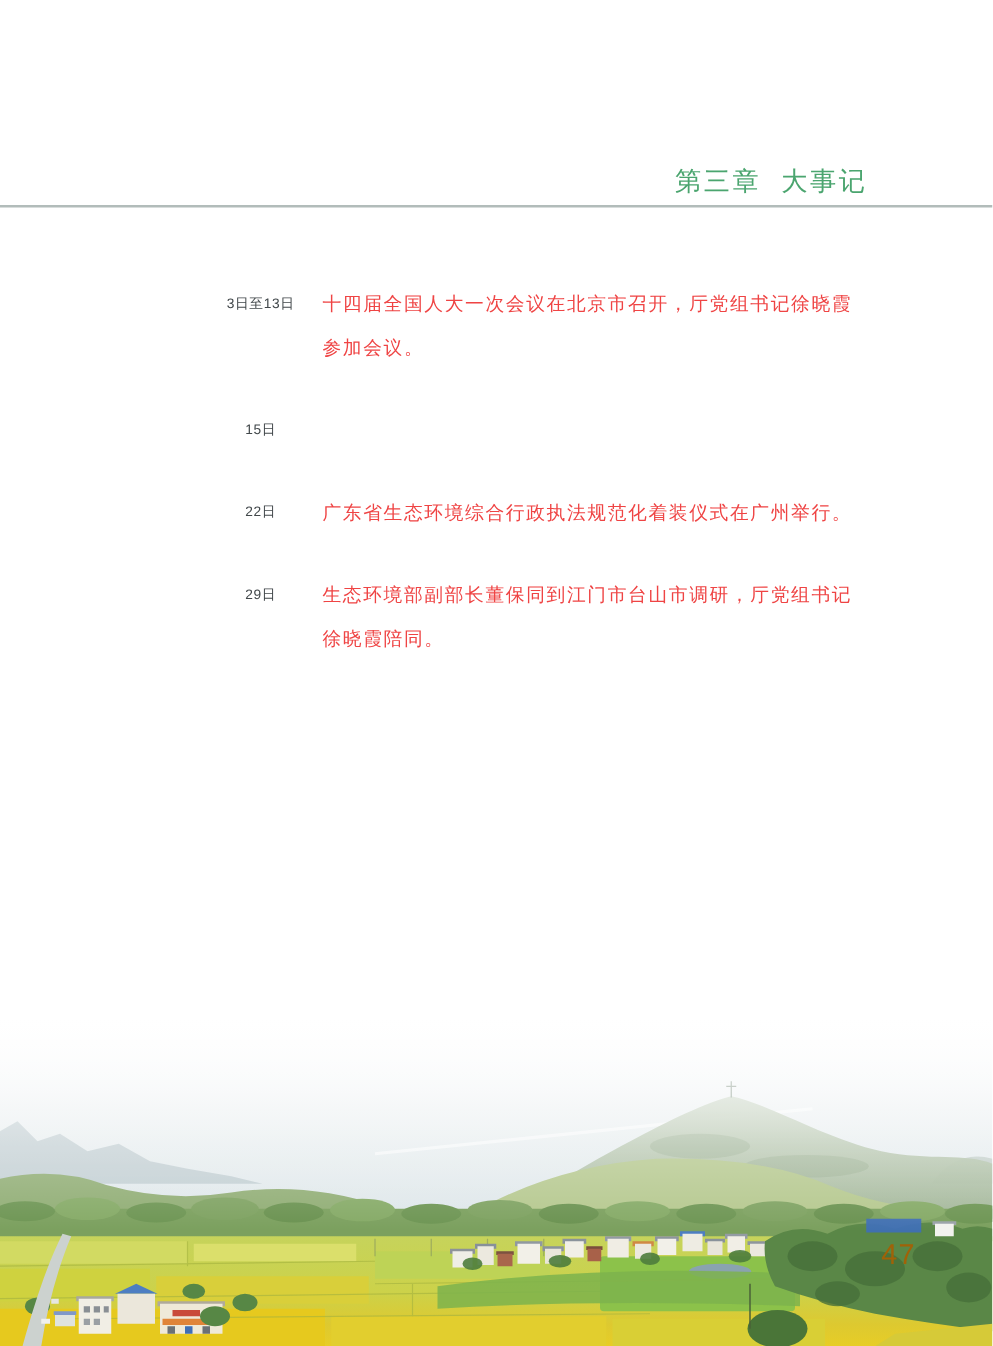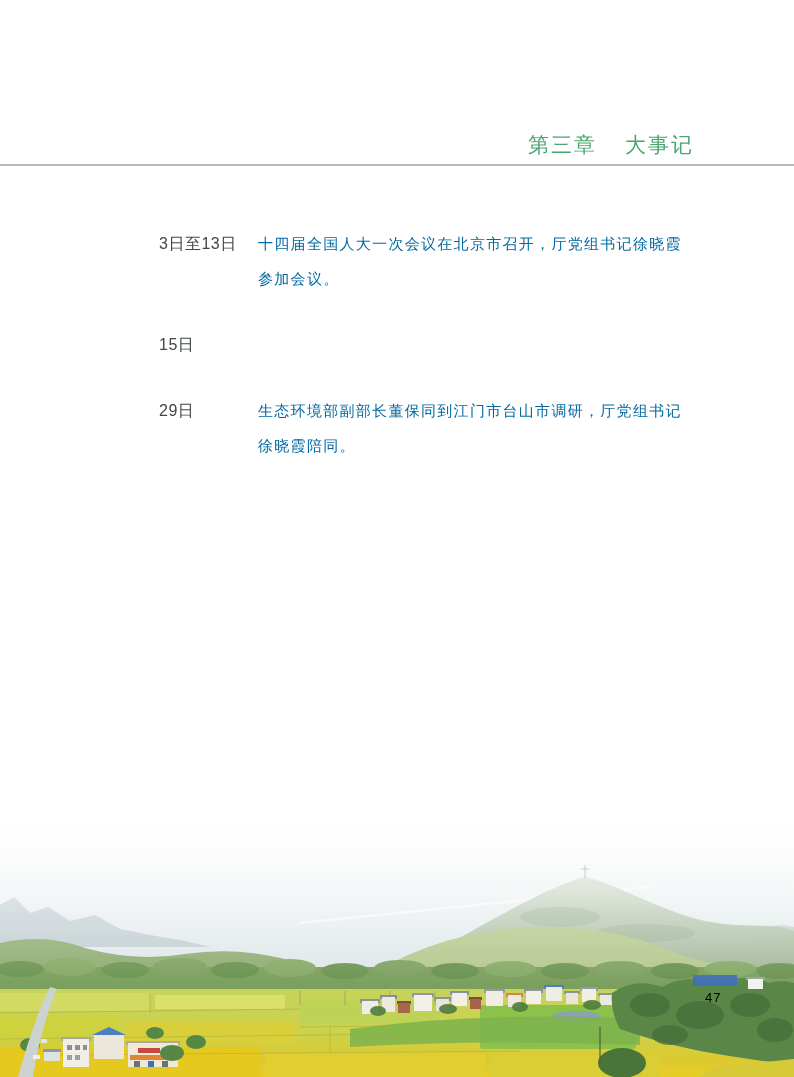--- a/index.html
+++ b/index.html
@@ -13,21 +13,21 @@
   
   .chapter-header {
     position: absolute;
     top: 131px;
     right: 100px;
     font-size: 21px;
     letter-spacing: 2px;
     color: #4ba56f;
     white-space: nowrap;
   }
-  .chapter-header .chapter { margin-right: 28px; }
+  .chapter-header .chapter { margin-right: 16px; }
   .header-rule {
     position: absolute;
     top: 164px;
     left: 0;
     width: 794px;
     height: 2px;
     background: #b2bcba;
   }
   
   .timeline {
@@ -36,67 +36,72 @@
     left: 159px;
     width: 540px;
   }
   .entry {
     display: flex;
     margin-bottom: 31px;
   }
   .entry .date {
     width: 99px;
     flex: 0 0 99px;
-    font-size: 16px;
+    font-size: 11px;
     line-height: 35px;
     letter-spacing: 0.5px;
     color: #41474a;
+    text-align: center;
   }
   .entry .text {
     flex: 1;
     font-size: 15px;
     line-height: 35px;
     letter-spacing: 1.3px;
     white-space: pre-line;
-    color: #0369a1;
+    color: #ef4444;
   }
   
   .photo-wrap {
     position: absolute;
     left: 0;
     top: 815px;
     width: 794px;
     height: 262px;
   }
   .photo-wrap svg { display: block; }
   .page-number {
     position: absolute;
     left: 705px;
     top: 990px;
-    font-size: 13px;
+    font-size: 23px;
     letter-spacing: 1px;
-    color: #000000;
+    color: #a16207;
   }
 </style>
 </head>
 <body>
 
 <div class="chapter-header">
   <span class="chapter">第三章</span><span>大事记</span>
 </div>
 <div class="header-rule"></div>
 
 <div class="timeline">
     <div class="entry">
       <div class="date">3日至13日</div>
       <div class="text">十四届全国人大一次会议在北京市召开，厅党组书记徐晓霞
 参加会议。</div>
     </div>
     <div class="entry">
       <div class="date">15日</div>
+    </div>
+    <div class="entry">
+      <div class="date">22日</div>
+      <div class="text">广东省生态环境综合行政执法规范化着装仪式在广州举行。</div>
     </div>
     <div class="entry">
       <div class="date">29日</div>
       <div class="text">生态环境部副部长董保同到江门市台山市调研，厅党组书记
 徐晓霞陪同。</div>
     </div>
   </div>
 
 <div class="photo-wrap">
 <svg width="794" height="262" viewBox="0 0 794 262" xmlns="http://www.w3.org/2000/svg">

